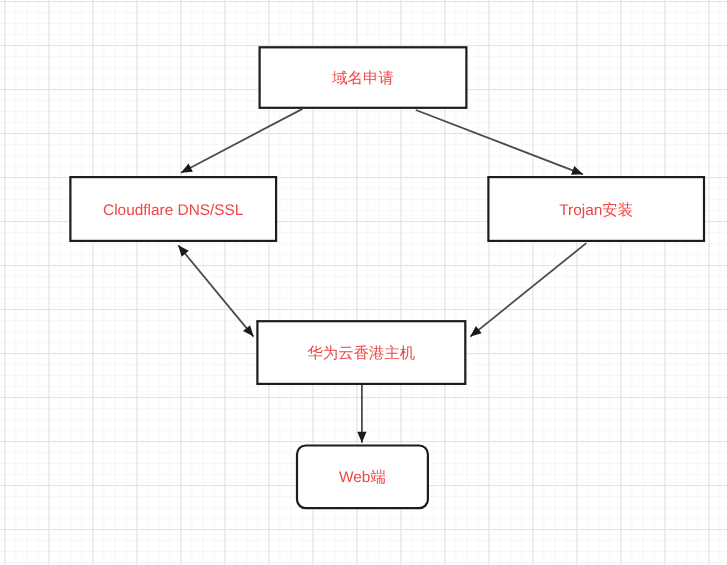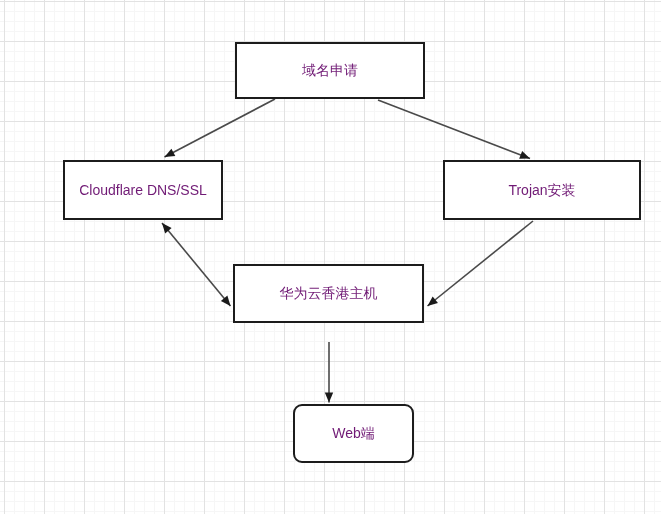--- a/index.html
+++ b/index.html
@@ -16,29 +16,29 @@
       linear-gradient(to right,  #f6f6f6 1px, transparent 1px),
       linear-gradient(to bottom, #f6f6f6 1px, transparent 1px);
     background-size: 40px 40px, 40px 40px, 10px 10px, 10px 10px;
     background-position: 4px 1px;
   }
   .edges { position: absolute; left: 0; top: 0; }
   .node {
     position: absolute; box-sizing: border-box;
     background: #ffffff; border: 2px solid #1c1c1c;
     display: flex; align-items: center; justify-content: center;
-    font-size: 14px; color: #701a75; text-align: center;
+    font-size: 14px; color: #ef4444; text-align: center;
     line-height: 1.2; white-space: nowrap;
   }
   .node.rounded { border-radius: 9px; }
   #n-domain     { left: 235px; top:  42px; width: 190px; height: 57px; }
-  #n-cloudflare { left:  63px; top: 160px; width: 160px; height: 60px; }
+  #n-cloudflare { left:  63px; top: 160px; width: 189px; height: 60px; }
   #n-trojan     { left: 443px; top: 160px; width: 198px; height: 60px; }
-  #n-huawei     { left: 233px; top: 264px; width: 191px; height: 59px; }
-  #n-web        { left: 269px; top: 404px; width: 121px; height: 59px; margin-left: 24px; }
+  #n-huawei     { left: 233px; top: 291px; width: 191px; height: 59px; }
+  #n-web        { left: 269px; top: 404px; width: 121px; height: 59px; }
 </style>
 </head>
 <body>
 
 <div class="canvas">
 
   <svg class="edges" width="661" height="514" viewBox="0 0 661 514" aria-hidden="true">
     <defs>
       <marker id="arrowEnd" viewBox="0 0 12 12" refX="11" refY="6" markerWidth="12" markerHeight="12" orient="auto" markerUnits="userSpaceOnUse">
         <path d="M1,1.8 L11,6 L1,10.2 Z" fill="#1a1a1a"></path>

